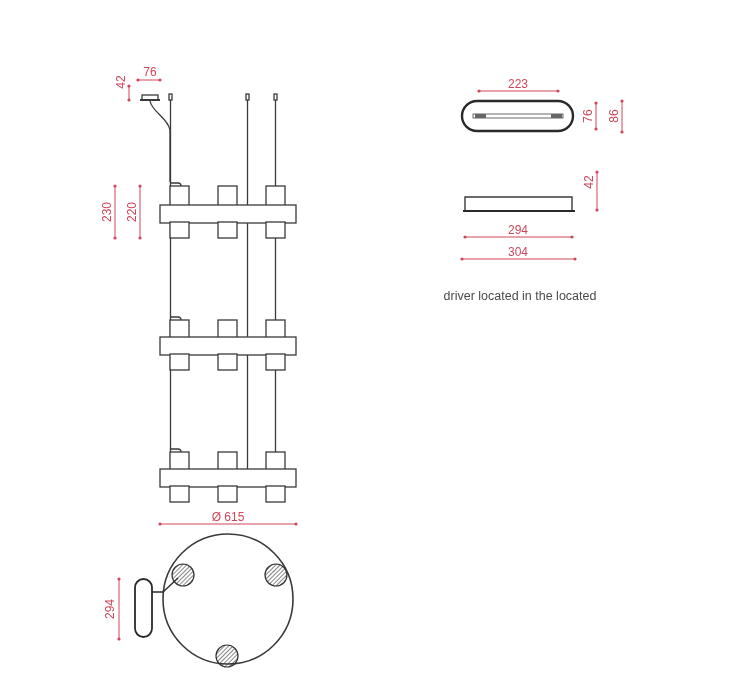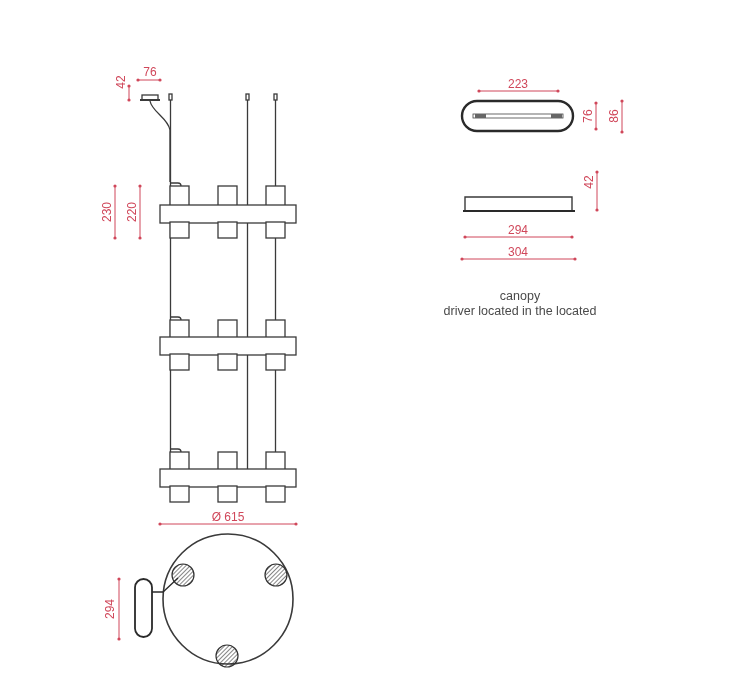--- a/index.html
+++ b/index.html
@@ -121,15 +121,14 @@
     <line x1="597" y1="172" x2="597" y2="210" marker-start="url(#dot)" marker-end="url(#dot)"></line>
     <line x1="465" y1="237" x2="572" y2="237" marker-start="url(#dot)" marker-end="url(#dot)"></line>
     <line x1="462" y1="259" x2="575" y2="259" marker-start="url(#dot)" marker-end="url(#dot)"></line>
   </g>
   <text class="dim" transform="translate(593,182) rotate(-90)" text-anchor="middle">42</text>
   <text class="dim" x="518" y="234" text-anchor="middle">294</text>
   <text class="dim" x="518" y="256" text-anchor="middle">304</text>
 </svg>
 
 <div class="note">
-  <div>canopy</div>
   <div>driver located in the located</div>
 </div>
 
 </body></html>

